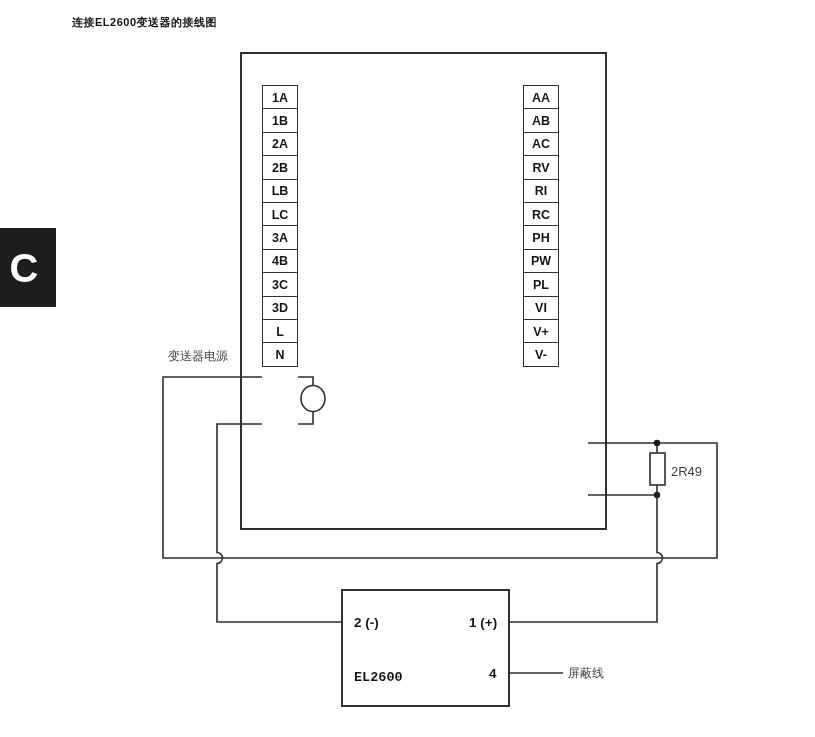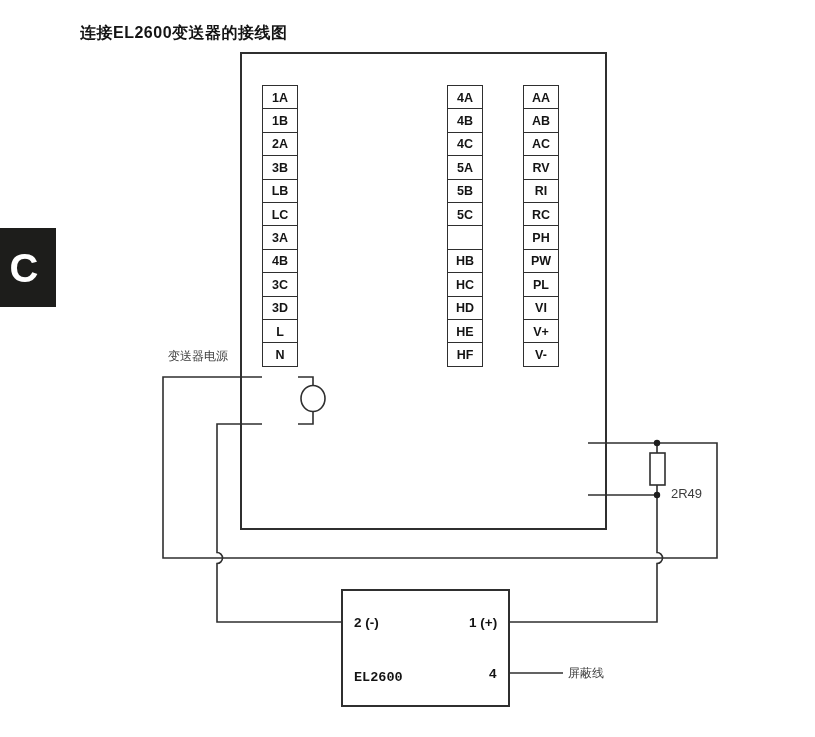--- a/index.html
+++ b/index.html
@@ -1,22 +1,22 @@
 <!DOCTYPE html>
 <html><head>
 <meta charset="utf-8">
 <style>
   html,body{margin:0;padding:0;background:#ffffff;}
   .page{
     position:relative;width:815px;height:737px;background:#ffffff;overflow:hidden;
     font-family:"Liberation Sans","DejaVu Sans",sans-serif;color:#141414;
   }
   .title{
-    position:absolute;left:70px;top:13px;margin:10px;
-    font-size:16px;font-weight:bold;color:#141414;letter-spacing:0.5px;
+    position:absolute;left:70px;top:13px;margin:2px;
+    font-size:11px;font-weight:bold;color:#141414;letter-spacing:0.5px;
   }
   .side-tab{
     position:absolute;left:0;top:228px;width:56px;height:79px;background:#1d1d1b;
     display:flex;align-items:center;justify-content:center;
     padding-right:8px;box-sizing:border-box;
   }
   .side-tab span{color:#ffffff;font-size:40px;font-weight:bold;line-height:1;}
   .enclosure{
     position:absolute;left:240px;top:52px;width:367px;height:478px;
     border:2px solid #2f2f2f;box-sizing:border-box;background:transparent;
@@ -25,21 +25,21 @@
   .tcol{position:absolute;top:85px;width:36px;}
   .tcell{
     width:36px;height:25px;box-sizing:border-box;margin-top:-1.6px;
     border:1.6px solid #2f2f2f;background:#ffffff;
     display:flex;align-items:center;justify-content:center;
     font-size:12.5px;font-weight:bold;color:#141414;
   }
   .tcell:first-child{margin-top:0;}
   .ann{position:absolute;font-size:12px;color:#3d3d3d;white-space:nowrap;}
   .ann-transmitter{left:168px;top:348px;}
-  .ann-resistor{left:671px;top:486px;font-size:13px;text-align:center;}
+  .ann-resistor{left:671px;top:464px;font-size:13px;text-align:center;}
   .ann-shield{left:568px;top:665px;}
   .device-box{
     position:absolute;left:341px;top:589px;width:169px;height:118px;
     border:2px solid #2f2f2f;box-sizing:border-box;background:#ffffff;
   }
   .db{position:absolute;font-size:13.5px;font-weight:bold;color:#141414;white-space:nowrap;}
   .db-neg{left:11px;top:24px;}
   .db-pos{left:126px;top:24px;}
   .db-model{left:11px;top:79px;font-family:Liberation Mono, monospace;}
   .db-shield{left:146px;top:75px;}
@@ -67,43 +67,29 @@
     <ellipse cx="313" cy="398.5" rx="12" ry="13" fill="#ffffff"></ellipse>
     <rect x="650" y="453" width="15" height="32" fill="#ffffff"></rect>
     <circle cx="657" cy="443" r="3.2" fill="#1d1d1d" stroke="none"></circle>
     <circle cx="657" cy="495" r="3.2" fill="#1d1d1d" stroke="none"></circle>
   </svg>
 
   <div class="tcol" style="left:262px">
       <div class="tcell">1A</div>
       <div class="tcell">1B</div>
       <div class="tcell">2A</div>
-      <div class="tcell">3B</div>
+      <div class="tcell">2B</div>
       <div class="tcell">LB</div>
       <div class="tcell">LC</div>
       <div class="tcell">3A</div>
       <div class="tcell">4B</div>
       <div class="tcell">3C</div>
       <div class="tcell">3D</div>
       <div class="tcell">L</div>
       <div class="tcell">N</div>
-    </div>
-  <div class="tcol" style="left:447px">
-      <div class="tcell">4A</div>
-      <div class="tcell">4B</div>
-      <div class="tcell">4C</div>
-      <div class="tcell">5A</div>
-      <div class="tcell">5B</div>
-      <div class="tcell">5C</div>
-      <div class="tcell"></div>
-      <div class="tcell">HB</div>
-      <div class="tcell">HC</div>
-      <div class="tcell">HD</div>
-      <div class="tcell">HE</div>
-      <div class="tcell">HF</div>
     </div>
   <div class="tcol" style="left:523px">
       <div class="tcell">AA</div>
       <div class="tcell">AB</div>
       <div class="tcell">AC</div>
       <div class="tcell">RV</div>
       <div class="tcell">RI</div>
       <div class="tcell">RC</div>
       <div class="tcell">PH</div>
       <div class="tcell">PW</div>

